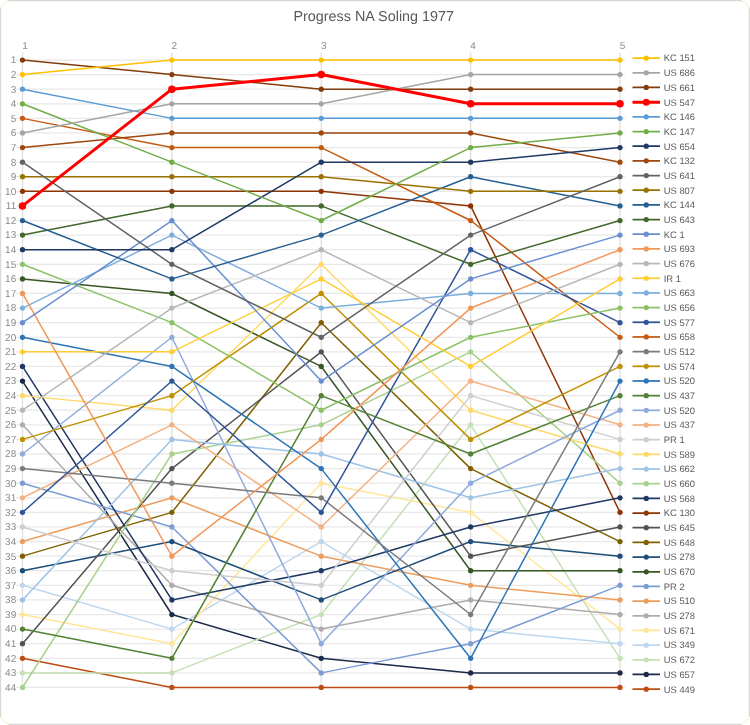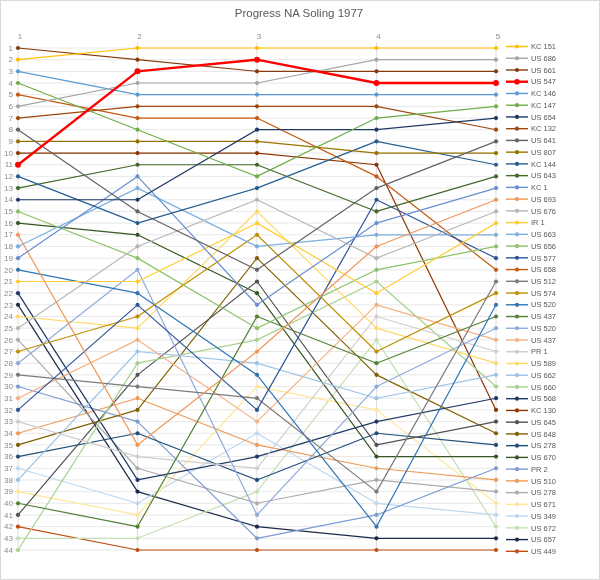--- a/index.html
+++ b/index.html
@@ -1,17 +1,17 @@
 <!DOCTYPE html>
 <html><head>
 <meta charset="utf-8">
 <style>
   html,body{margin:0;padding:0;background:#fff;}
   body{font-family:"Liberation Sans",sans-serif;}
-  #frame{position:relative;width:600px;height:580px;background:#84cc16;overflow:hidden;}
+  #frame{position:relative;width:600px;height:580px;background:#84cc16;overflow:hidden;border-radius:10px;}
   svg text{font-family:"Liberation Sans",sans-serif;}
 </style>
 </head>
 <body>
 
 <div id="frame">
   <svg id="chart" width="600" height="580" viewBox="0 0 600 580">
     <rect x="0.5" y="0.5" width="599" height="579" fill="#ffffff" stroke="#d9d9d9" stroke-width="1"></rect>
     <text id="chart-title" x="299" y="17" text-anchor="middle" font-size="11.5" fill="#595959">Progress NA Soling 1977</text>
     <g id="g-grid">

